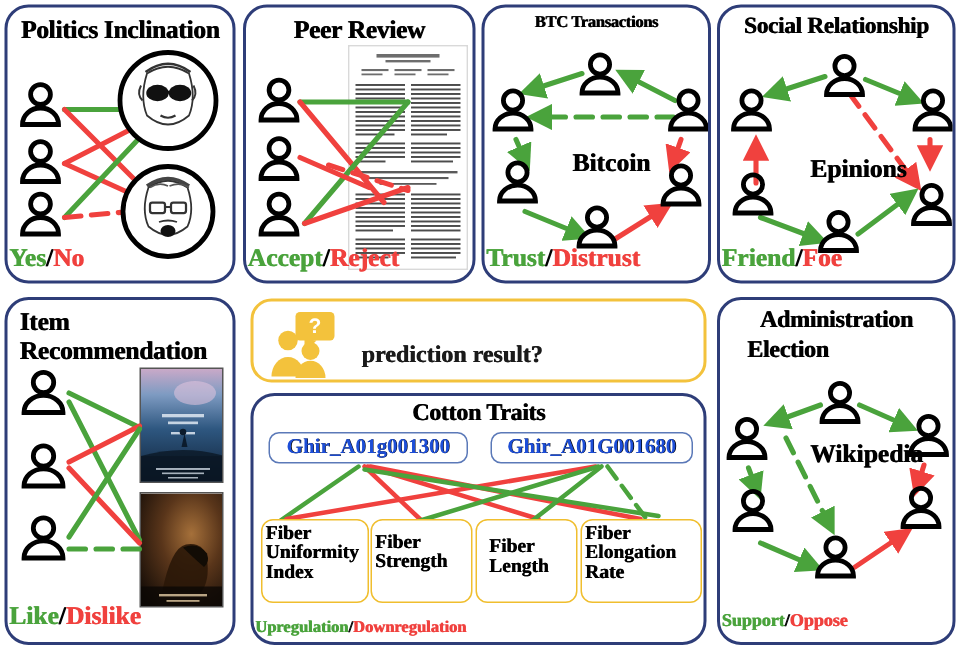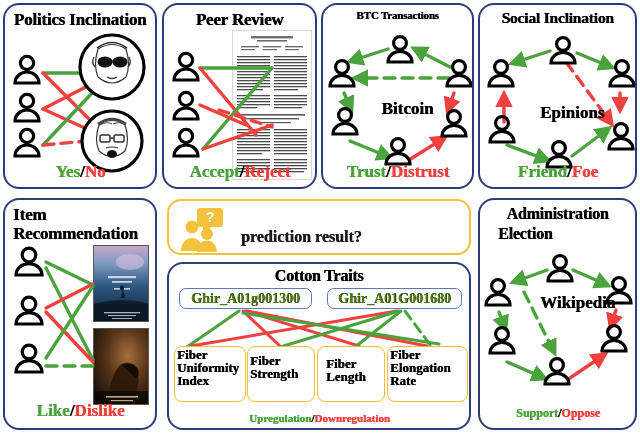--- a/index.html
+++ b/index.html
@@ -7,40 +7,40 @@
   #root{position:relative;width:640px;height:433px;}
 
   .panel{position:absolute;border:2px solid #2e3d78;border-radius:16px;background:#fff;box-sizing:border-box;}
   .panel-inner{position:absolute;inset:0;overflow:hidden;border-radius:14px;}
 
   .ptitle{position:absolute;left:0;right:0;text-align:center;font-weight:bold;
           font-family:"Liberation Serif",serif;color:#000;letter-spacing:-0.2px;
           text-shadow:0.5px 0 0 #000;}
   .ptitle.left{text-align:left;}
 
-  .plegend{position:absolute;left:1px;right:0;text-align:center;font-weight:bold;
+  .plegend{position:absolute;left:1px;right:0;font-weight:bold;
            font-family:"Liberation Serif",serif;text-shadow:0.5px 0 0 currentColor;}
   .lg-pos{color:#4aa33c;}
   .lg-neg{color:#f0413e;}
   .lg-sep{color:#000;}
 
   .clabel{position:absolute;font-weight:bold;color:#000;font-family:"Liberation Serif",serif;
           text-shadow:0.5px 0 0 #000;padding-left:20px;}
 
   svg{position:absolute;left:0;top:0;overflow:visible;}
 
   
   .qbox{position:absolute;border:2px solid #f3c23c;border-radius:14px;background:#fff;box-sizing:border-box;}
   .qtext{position:absolute;font-weight:bold;color:#1a1a1a;font-family:"Liberation Serif",serif;
          line-height:1.18;text-shadow:0.4px 0 0 #1a1a1a;}
 
   
   .genebox{position:absolute;border:1.6px solid #5b79b8;border-radius:7px;background:#fff;
            box-sizing:border-box;display:flex;align-items:center;justify-content:center;
-           font-weight:bold;color:#4d7c0f;font-family:"Liberation Serif",serif;
+           font-weight:bold;color:#1d4ed8;font-family:"Liberation Serif",serif;
            text-shadow:0.4px 0 0 #000;}
   .traitbox{position:absolute;border:1.6px solid #f0be2e;border-radius:8px;background:#fff;
             box-sizing:border-box;padding:1px 2px;
             font-weight:bold;color:#000;font-family:"Liberation Serif",serif;line-height:1.0;
             text-shadow:0.4px 0 0 #000;}
 
   
   .poster{position:absolute;border:1px solid #555;box-sizing:border-box;overflow:hidden;}
   .paperthumb{position:absolute;background:#fdfdfd;border:1px solid #d9d9d9;overflow:hidden;}
 </style>
@@ -264,21 +264,21 @@
       <div class="clabel" style="left:0;right:0;text-align:center;top:94px;font-size:17px;">Bitcoin</div>
 
       <div class="plegend" style="bottom:5px;font-size:17px;">
         <span class="lg-pos">Trust</span><span class="lg-sep">/</span><span class="lg-neg">Distrust</span>
       </div>
     </div>
   </div>
 
   <div class="panel" style="left:478px;top:3px;width:159px;height:186px;">
     <div class="panel-inner">
-      <div class="ptitle" style="top:4px;font-size:15.5px;">Social Inclination</div>
+      <div class="ptitle" style="top:4px;font-size:15.5px;">Social Relationship</div>
 
       <svg width="159" height="186">
         <g stroke-width="3.4" fill="none" stroke-linecap="round">
           <line x1="70" y1="46" x2="33" y2="58" stroke="#4aa33c" marker-end="url(#ag)"></line>
           <line x1="97" y1="48" x2="131" y2="62" stroke="#4aa33c" marker-end="url(#ag)"></line>
           <line x1="86" y1="57" x2="131" y2="118" stroke="#f0413e" stroke-dasharray="11 7" marker-end="url(#ar)"></line>
           <line x1="140" y1="88" x2="140" y2="104" stroke="#f0413e" marker-end="url(#ar)"></line>
           <line x1="24" y1="117" x2="24" y2="90" stroke="#f0413e" marker-end="url(#ar)"></line>
           <line x1="27" y1="140" x2="67" y2="155" stroke="#4aa33c" marker-end="url(#ag)"></line>
           <line x1="92" y1="151" x2="128" y2="124" stroke="#4aa33c" marker-end="url(#ag)"></line>

